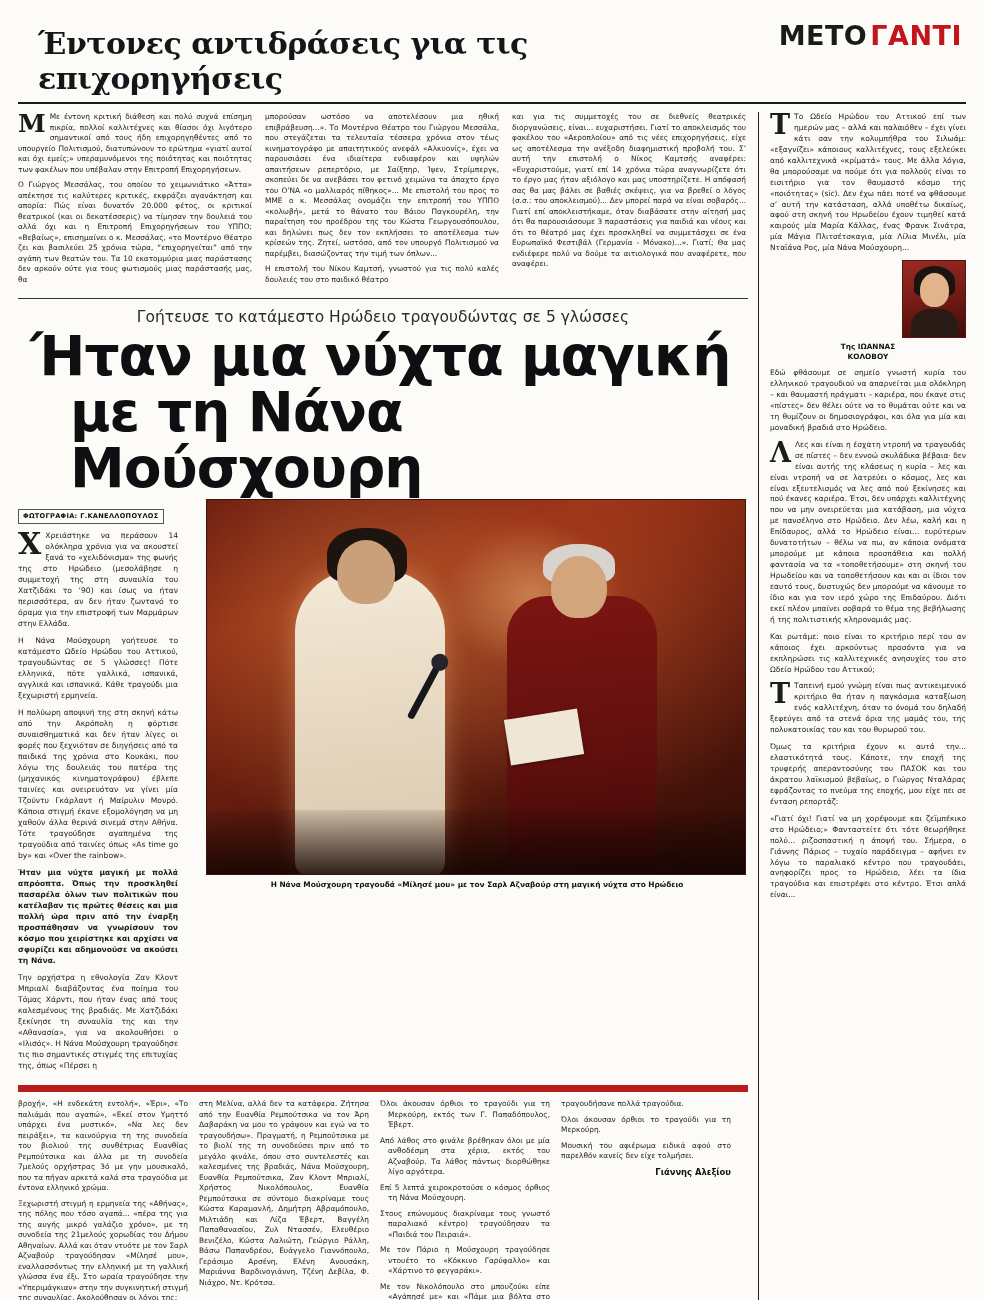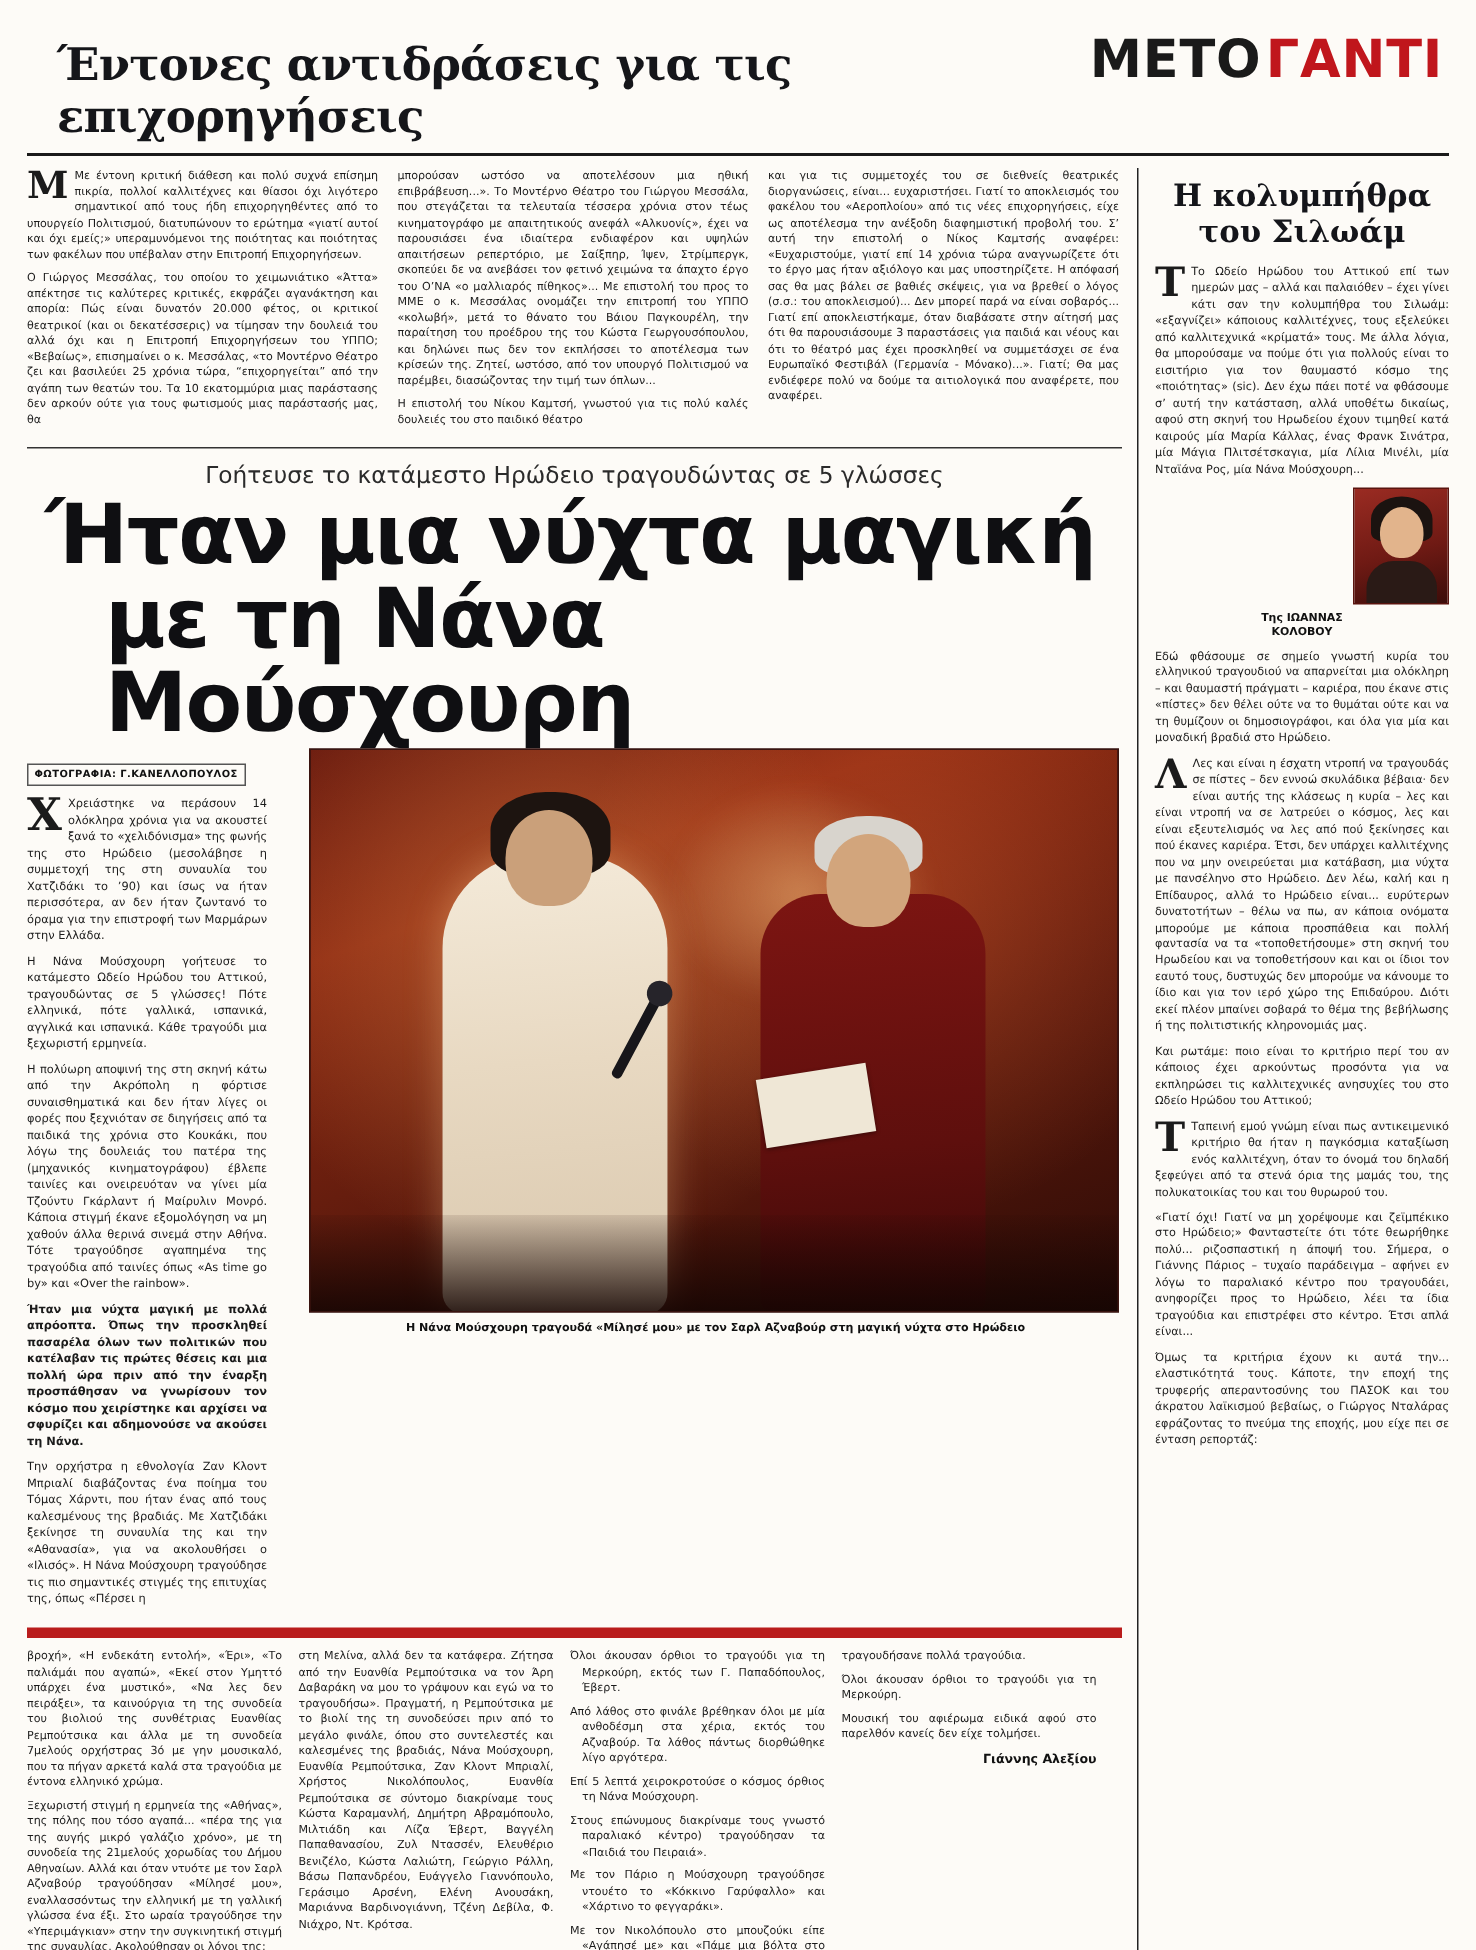--- a/index.html
+++ b/index.html
@@ -28,21 +28,21 @@
     font-size:30px;
     font-weight:700;
     letter-spacing:-0.5px;
     color:#15161a;
     margin:6px 0 0 20px;
     flex:1;
   }
   .brand{
     display:flex;align-items:baseline;gap:3px;
     font-family:"DejaVu Sans", sans-serif;
-    font-weight:700;font-size:35px;
+    font-weight:700;font-size:27px;
     letter-spacing:0.5px;
     margin-right:4px;
   }
   .brand .b1{color:#1a1a1a;}
   .brand .b2{color:#c0161c;}
 
   
   .body-wrap{display:flex;gap:10px;margin-top:8px;height:1232px;}
   .left{width:730px;position:relative;}
   .right{
@@ -324,41 +324,37 @@
           <p>τραγουδήσανε πολλά τραγούδια.</p>
           <p>Όλοι άκουσαν όρθιοι το τραγούδι για τη Μερκούρη.</p>
           <p>Μουσική του αφιέρωμα ειδικά αφού στο παρελθόν κανείς δεν είχε τολμήσει.</p>
           <div class="byline">Γιάννης Αλεξίου</div>
         </div>
       </div>
 
     </div>
 
     <div class="right">
-      <div class="rail-title">
-        <span>Η κολυμπήθρα</span><br>
-        <span>του Σιλωάμ</span>
-      </div>
 
       <div class="rail-body">
         <p><span class="dropcap">Τ</span><span>Το Ωδείο Ηρώδου του Αττικού επί των ημερών μας – αλλά και παλαιόθεν – έχει γίνει κάτι σαν την κολυμπήθρα του Σιλωάμ: «εξαγνίζει» κάποιους καλλιτέχνες, τους εξελεύκει από καλλιτεχνικά «κρίματά» τους. Με άλλα λόγια, θα μπορούσαμε να πούμε ότι για πολλούς είναι το εισιτήριο για τον θαυμαστό κόσμο της «ποιότητας» (sic). Δεν έχω πάει ποτέ να φθάσουμε σ’ αυτή την κατάσταση, αλλά υποθέτω δικαίως, αφού στη σκηνή του Ηρωδείου έχουν τιμηθεί κατά καιρούς μία Μαρία Κάλλας, ένας Φρανκ Σινάτρα, μία Μάγια Πλιτσέτσκαγια, μία Λίλια Μινέλι, μία Νταϊάνα Ρος, μία Νάνα Μούσχουρη...</span></p>
 
         <div class="mugshot">
           <div class="mug-hair"></div>
           <div class="mug-face"></div>
           <div class="mug-body"></div>
         </div>
         <div class="mug-label">
           <span>Της ΙΩΑΝΝΑΣ</span><br>
           <span>ΚΟΛΟΒΟΥ</span>
         </div>
 
         <p>Εδώ φθάσουμε σε σημείο γνωστή κυρία του ελληνικού τραγουδιού να απαρνείται μια ολόκληρη – και θαυμαστή πράγματι – καριέρα, που έκανε στις «πίστες» δεν θέλει ούτε να το θυμάται ούτε και να τη θυμίζουν οι δημοσιογράφοι, και όλα για μία και μοναδική βραδιά στο Ηρώδειο.</p>
         <p><span class="dropcap">Λ</span><span>Λες και είναι η έσχατη ντροπή να τραγουδάς σε πίστες – δεν εννοώ σκυλάδικα βέβαια· δεν είναι αυτής της κλάσεως η κυρία – λες και είναι ντροπή να σε λατρεύει ο κόσμος, λες και είναι εξευτελισμός να λες από πού ξεκίνησες και πού έκανες καριέρα. Έτσι, δεν υπάρχει καλλιτέχνης που να μην ονειρεύεται μια κατάβαση, μια νύχτα με πανσέληνο στο Ηρώδειο. Δεν λέω, καλή και η Επίδαυρος, αλλά το Ηρώδειο είναι... ευρύτερων δυνατοτήτων – θέλω να πω, αν κάποια ονόματα μπορούμε με κάποια προσπάθεια και πολλή φαντασία να τα «τοποθετήσουμε» στη σκηνή του Ηρωδείου και να τοποθετήσουν και και οι ίδιοι τον εαυτό τους, δυστυχώς δεν μπορούμε να κάνουμε το ίδιο και για τον ιερό χώρο της Επιδαύρου. Διότι εκεί πλέον μπαίνει σοβαρά το θέμα της βεβήλωσης ή της πολιτιστικής κληρονομιάς μας.</span></p>
         <p>Και ρωτάμε: ποιο είναι το κριτήριο περί του αν κάποιος έχει αρκούντως προσόντα για να εκπληρώσει τις καλλιτεχνικές ανησυχίες του στο Ωδείο Ηρώδου του Αττικού;</p>
         <p><span class="dropcap">Τ</span><span>Ταπεινή εμού γνώμη είναι πως αντικειμενικό κριτήριο θα ήταν η παγκόσμια καταξίωση ενός καλλιτέχνη, όταν το όνομά του δηλαδή ξεφεύγει από τα στενά όρια της μαμάς του, της πολυκατοικίας του και του θυρωρού του.</span></p>
+        <p>Όμως τα κριτήρια έχουν κι αυτά την... ελαστικότητά τους. Κάποτε, την εποχή της τρυφερής απεραντοσύνης του ΠΑΣΟΚ και του άκρατου λαϊκισμού βεβαίως, ο Γιώργος Νταλάρας εφράζοντας το πνεύμα της εποχής, μου είχε πει σε ένταση ρεπορτάζ:</p>
         <p>«Γιατί όχι! Γιατί να μη χορέψουμε και ζεϊμπέκικο στο Ηρώδειο;» Φανταστείτε ότι τότε θεωρήθηκε πολύ... ριζοσπαστική η άποψή του. Σήμερα, ο Γιάννης Πάριος – τυχαίο παράδειγμα – αφήνει εν λόγω το παραλιακό κέντρο που τραγουδάει, ανηφορίζει προς το Ηρώδειο, λέει τα ίδια τραγούδια και επιστρέφει στο κέντρο. Έτσι απλά είναι...</p>
-        <p>Όμως τα κριτήρια έχουν κι αυτά την... ελαστικότητά τους. Κάποτε, την εποχή της τρυφερής απεραντοσύνης του ΠΑΣΟΚ και του άκρατου λαϊκισμού βεβαίως, ο Γιώργος Νταλάρας εφράζοντας το πνεύμα της εποχής, μου είχε πει σε ένταση ρεπορτάζ:</p>
       </div>
     </div>
 
   </div>
 </div>
 
 </body></html>

